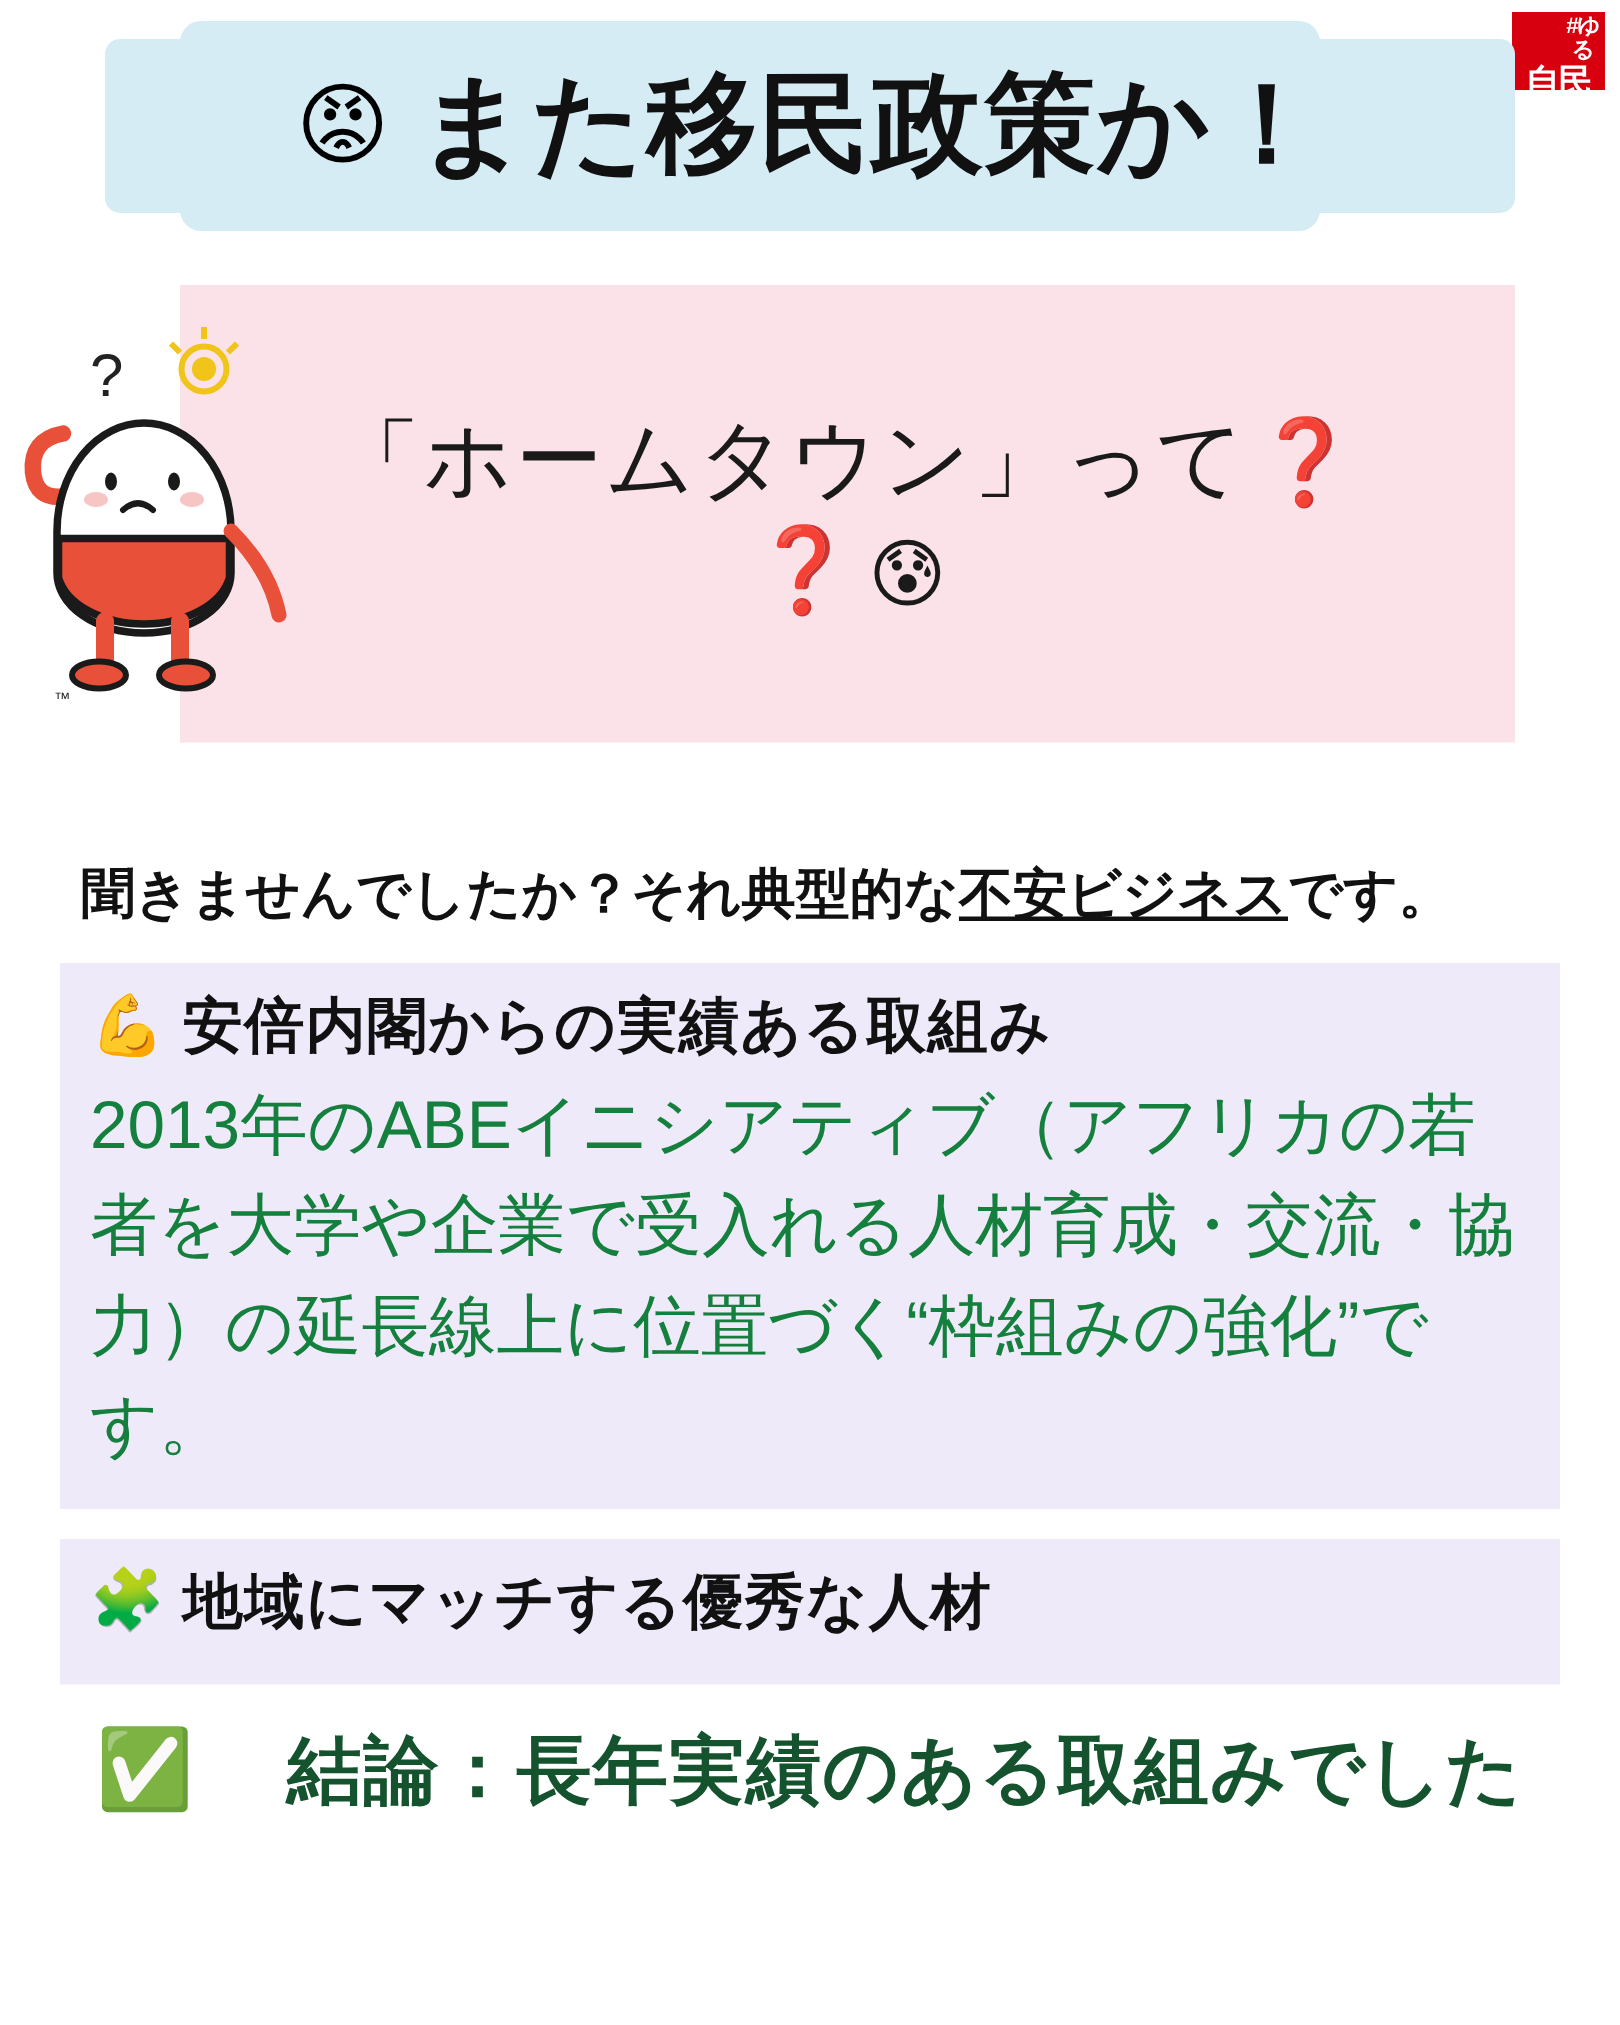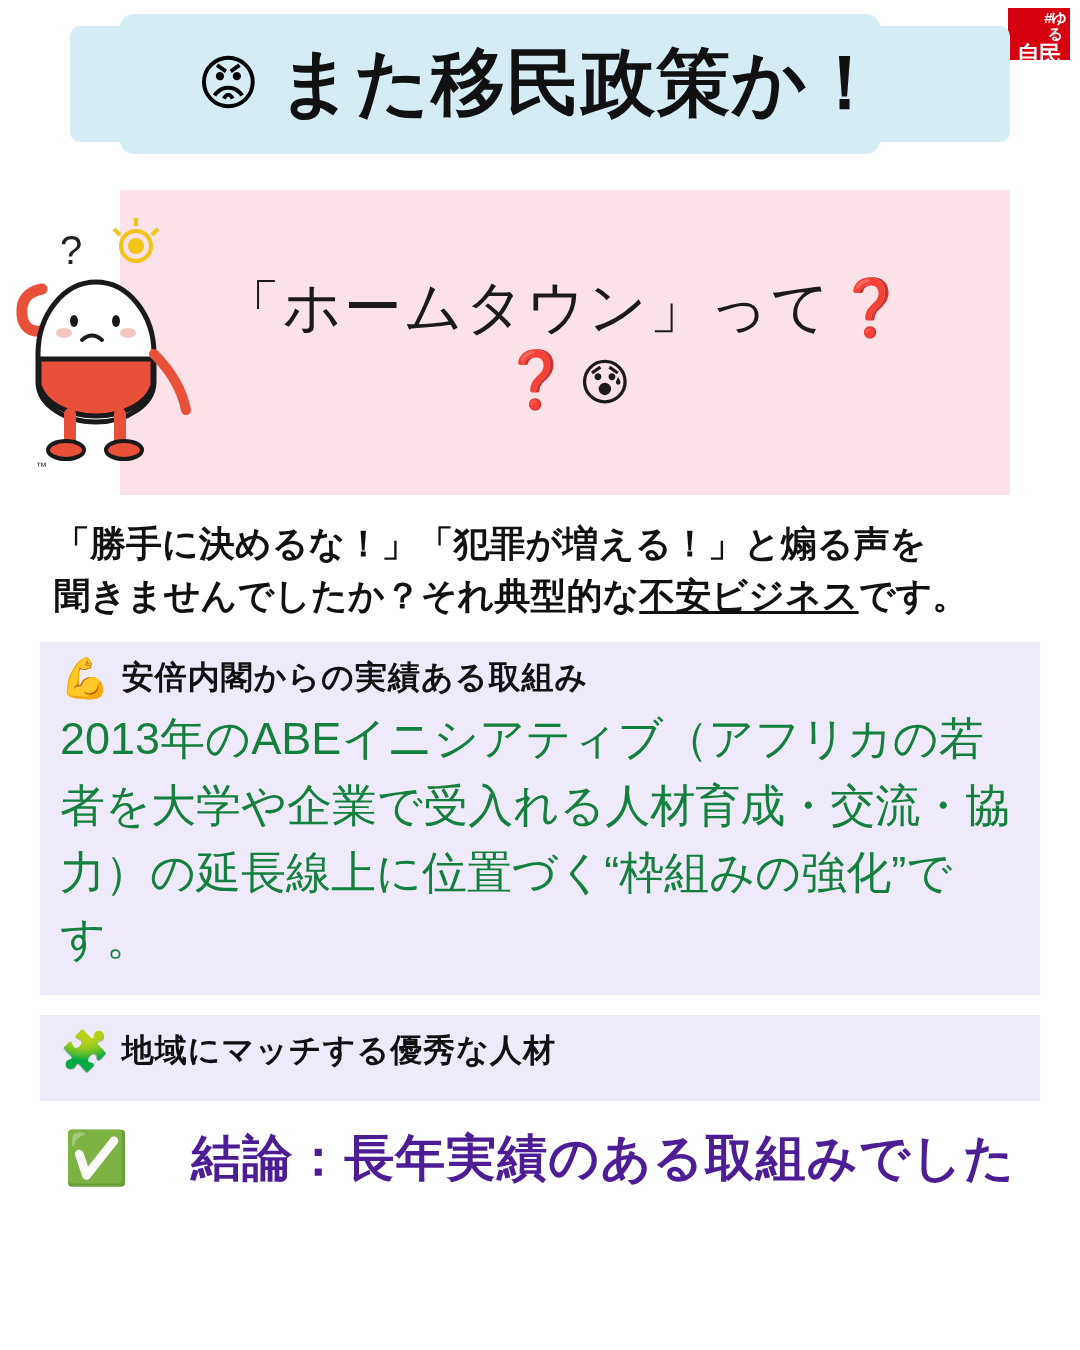--- a/index.html
+++ b/index.html
@@ -156,21 +156,21 @@
     box-sizing: border-box;
   }
   .section-head {
     display: flex;
     align-items: center;
     gap: 12px;
     margin-bottom: 6px;
   }
   .section-icon { font-size: 40px; line-height: 1; }
   .section-title {
-    font-size: 32px;
+    font-size: 40px;
     font-weight: bold;
     color: #111111;
     letter-spacing: 1px;
   }
   .section-body {
     font-size: 45px;
     line-height: 1.48;
     color: #15803d;
     letter-spacing: 0px;
   }
@@ -180,21 +180,21 @@
     margin: 24px 0 0 0;
     display: flex;
     align-items: center;
     justify-content: center;
     gap: 14px;
   }
   .conclusion-check { font-size: 52px; line-height: 1; }
   .conclusion-text {
     font-size: 50px;
     font-weight: bold;
-    color: #4c1d95;
+    color: #14532d;
     letter-spacing: 1px;
     white-space: nowrap;
     margin-left: 48px;
   }
 </style>
 </head>
 <body>
 
 <div class="logo">
   <span class="l1">#ゆる</span>
@@ -248,21 +248,21 @@
       <path d="M62 210 v30" stroke="#e8503a" stroke-width="12" stroke-linecap="round"></path>
       <path d="M112 210 v30" stroke="#e8503a" stroke-width="12" stroke-linecap="round"></path>
       <ellipse cx="58" cy="246" rx="18" ry="9" fill="#e8503a" stroke="#1a1a1a" stroke-width="4"></ellipse>
       <ellipse cx="116" cy="246" rx="18" ry="9" fill="#e8503a" stroke="#1a1a1a" stroke-width="4"></ellipse>
     </svg>
     <span class="tm">™</span>
   </div>
 </div>
 
 <div class="lead">
-  <span>「勝手に決めるな！」「犯罪が増える！」と煽る声を</span><br>
+  <br>
   <span>聞きませんでしたか？それ典型的な</span><span class="underline">不安ビジネス</span><span>です。</span>
 </div>
 
 <div class="section">
   <div class="section-head">
     <span class="section-icon">💪</span>
     <span class="section-title">安倍内閣からの実績ある取組み</span>
   </div>
   <div class="section-body">2013年のABEイニシアティブ（アフリカの若者を大学や企業で受入れる人材育成・交流・協力）の延長線上に位置づく“枠組みの強化”です。</div>
 </div>

